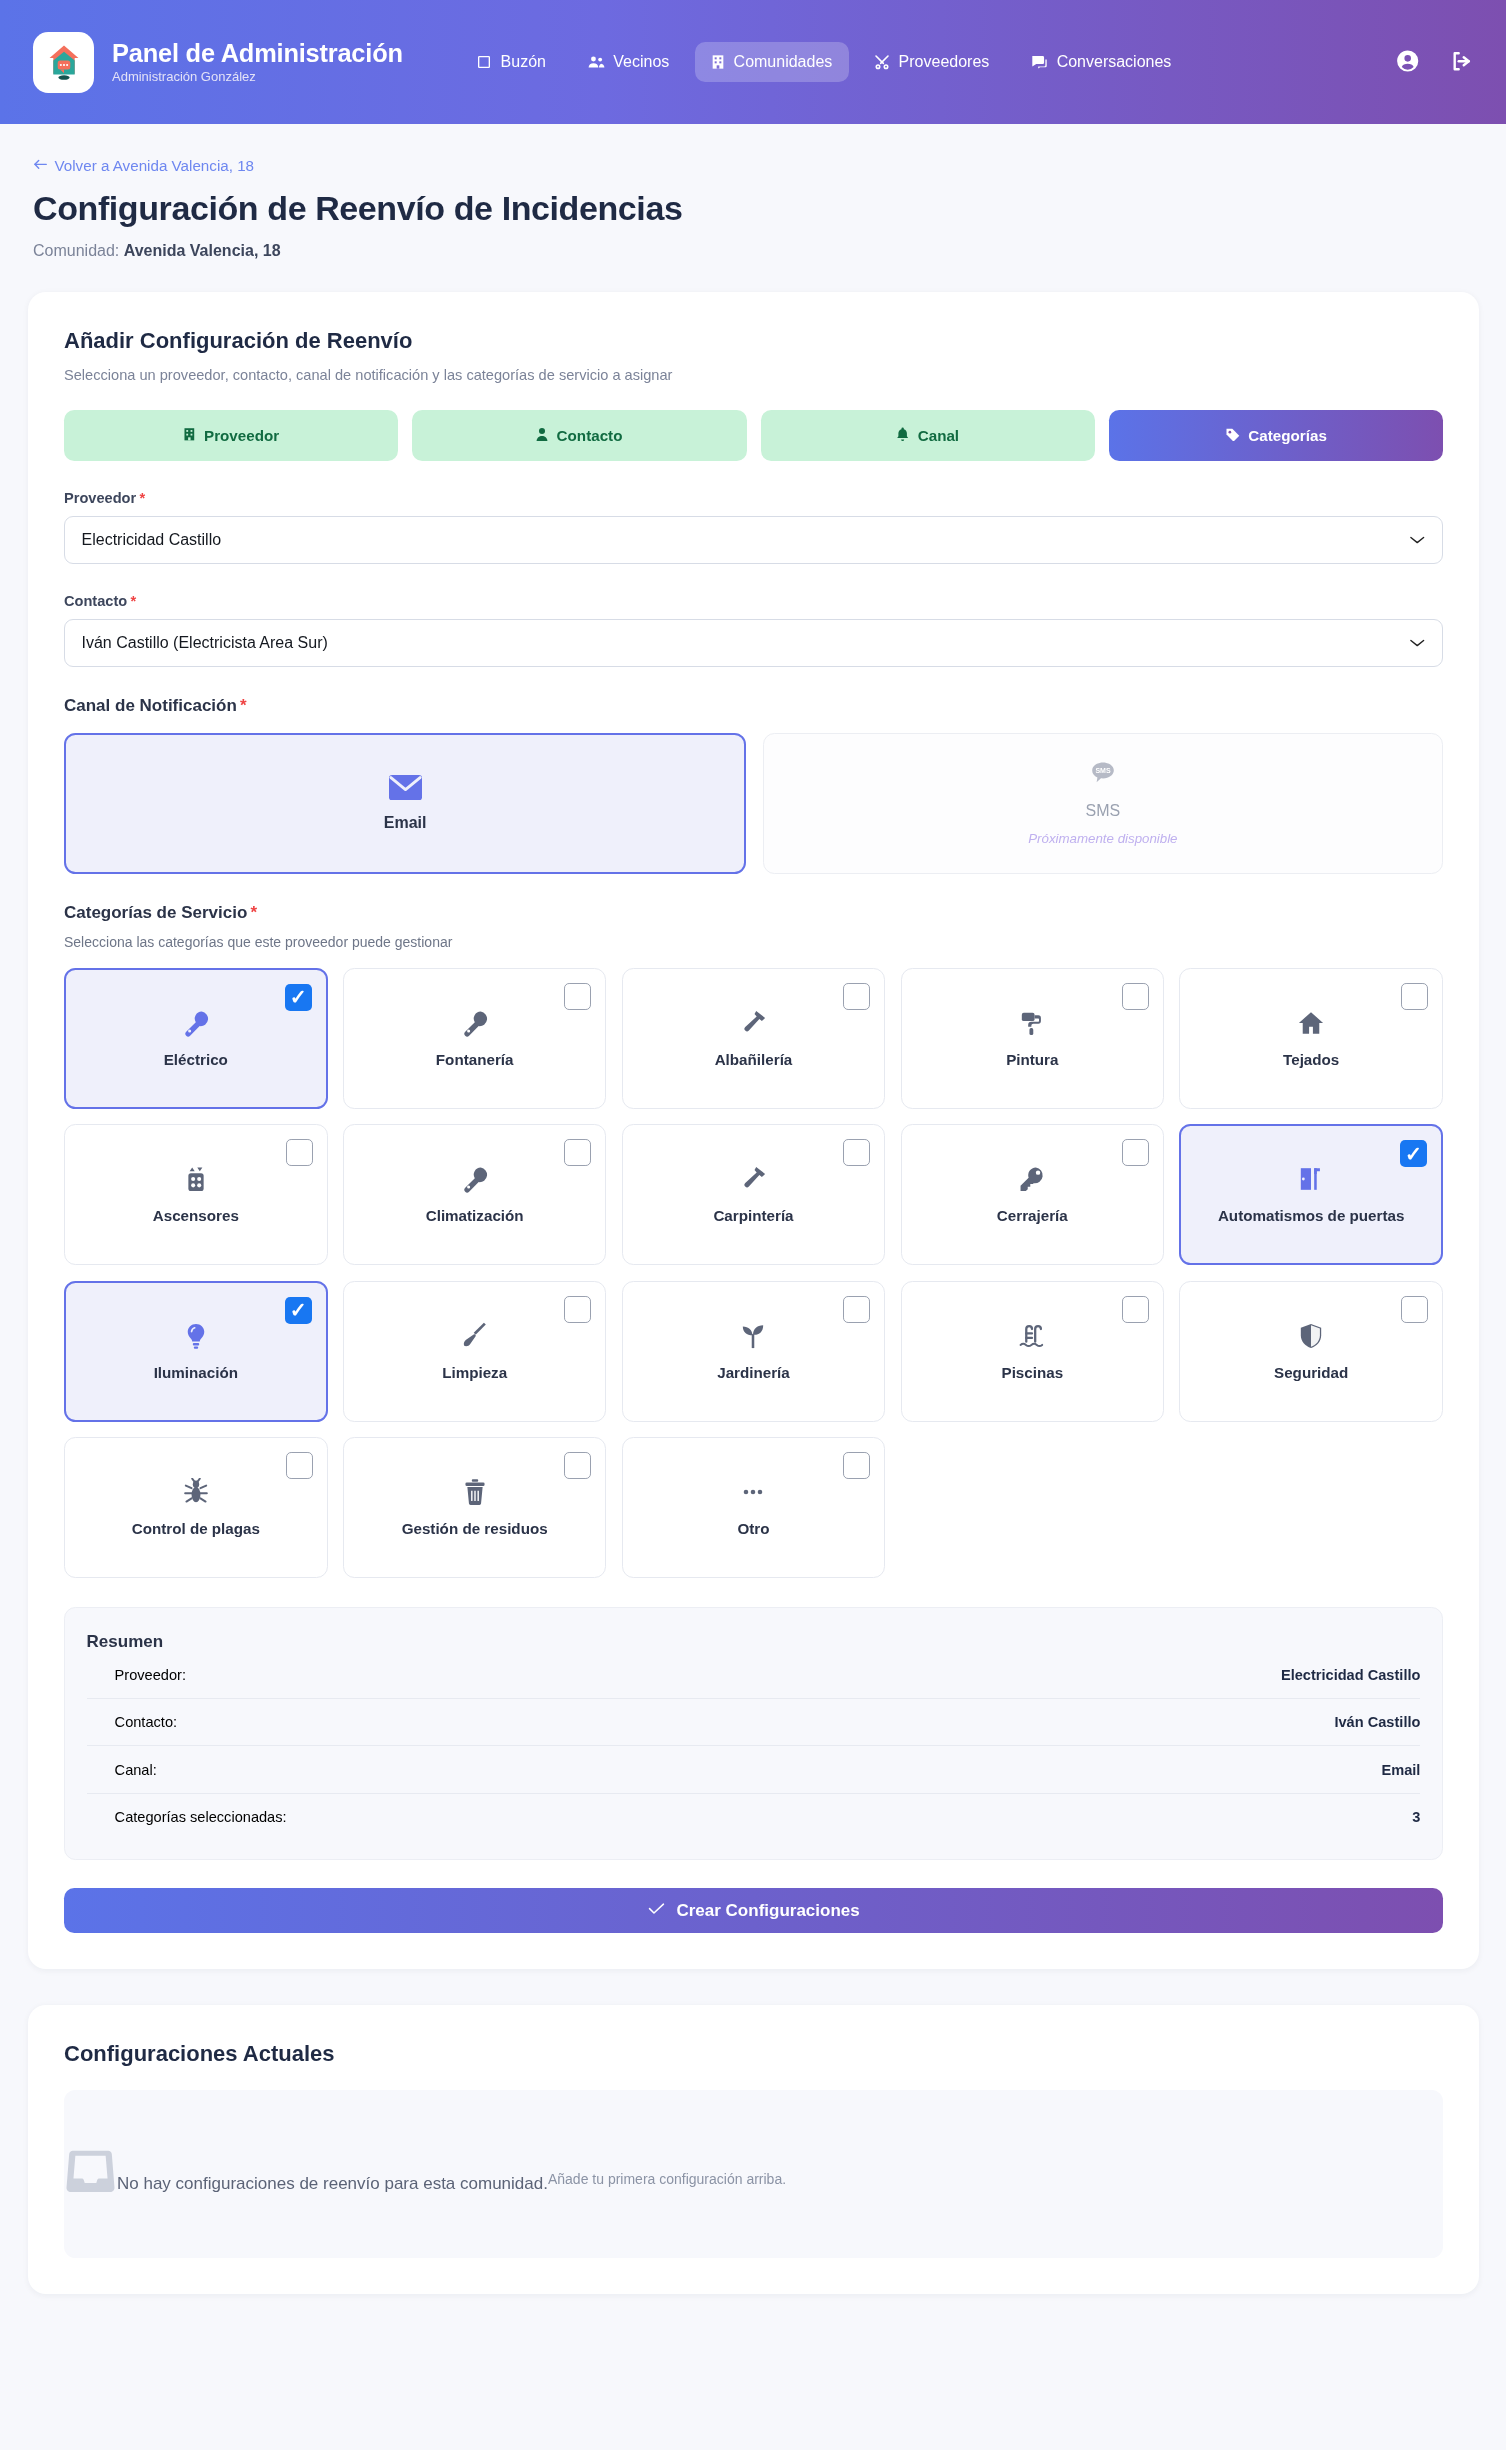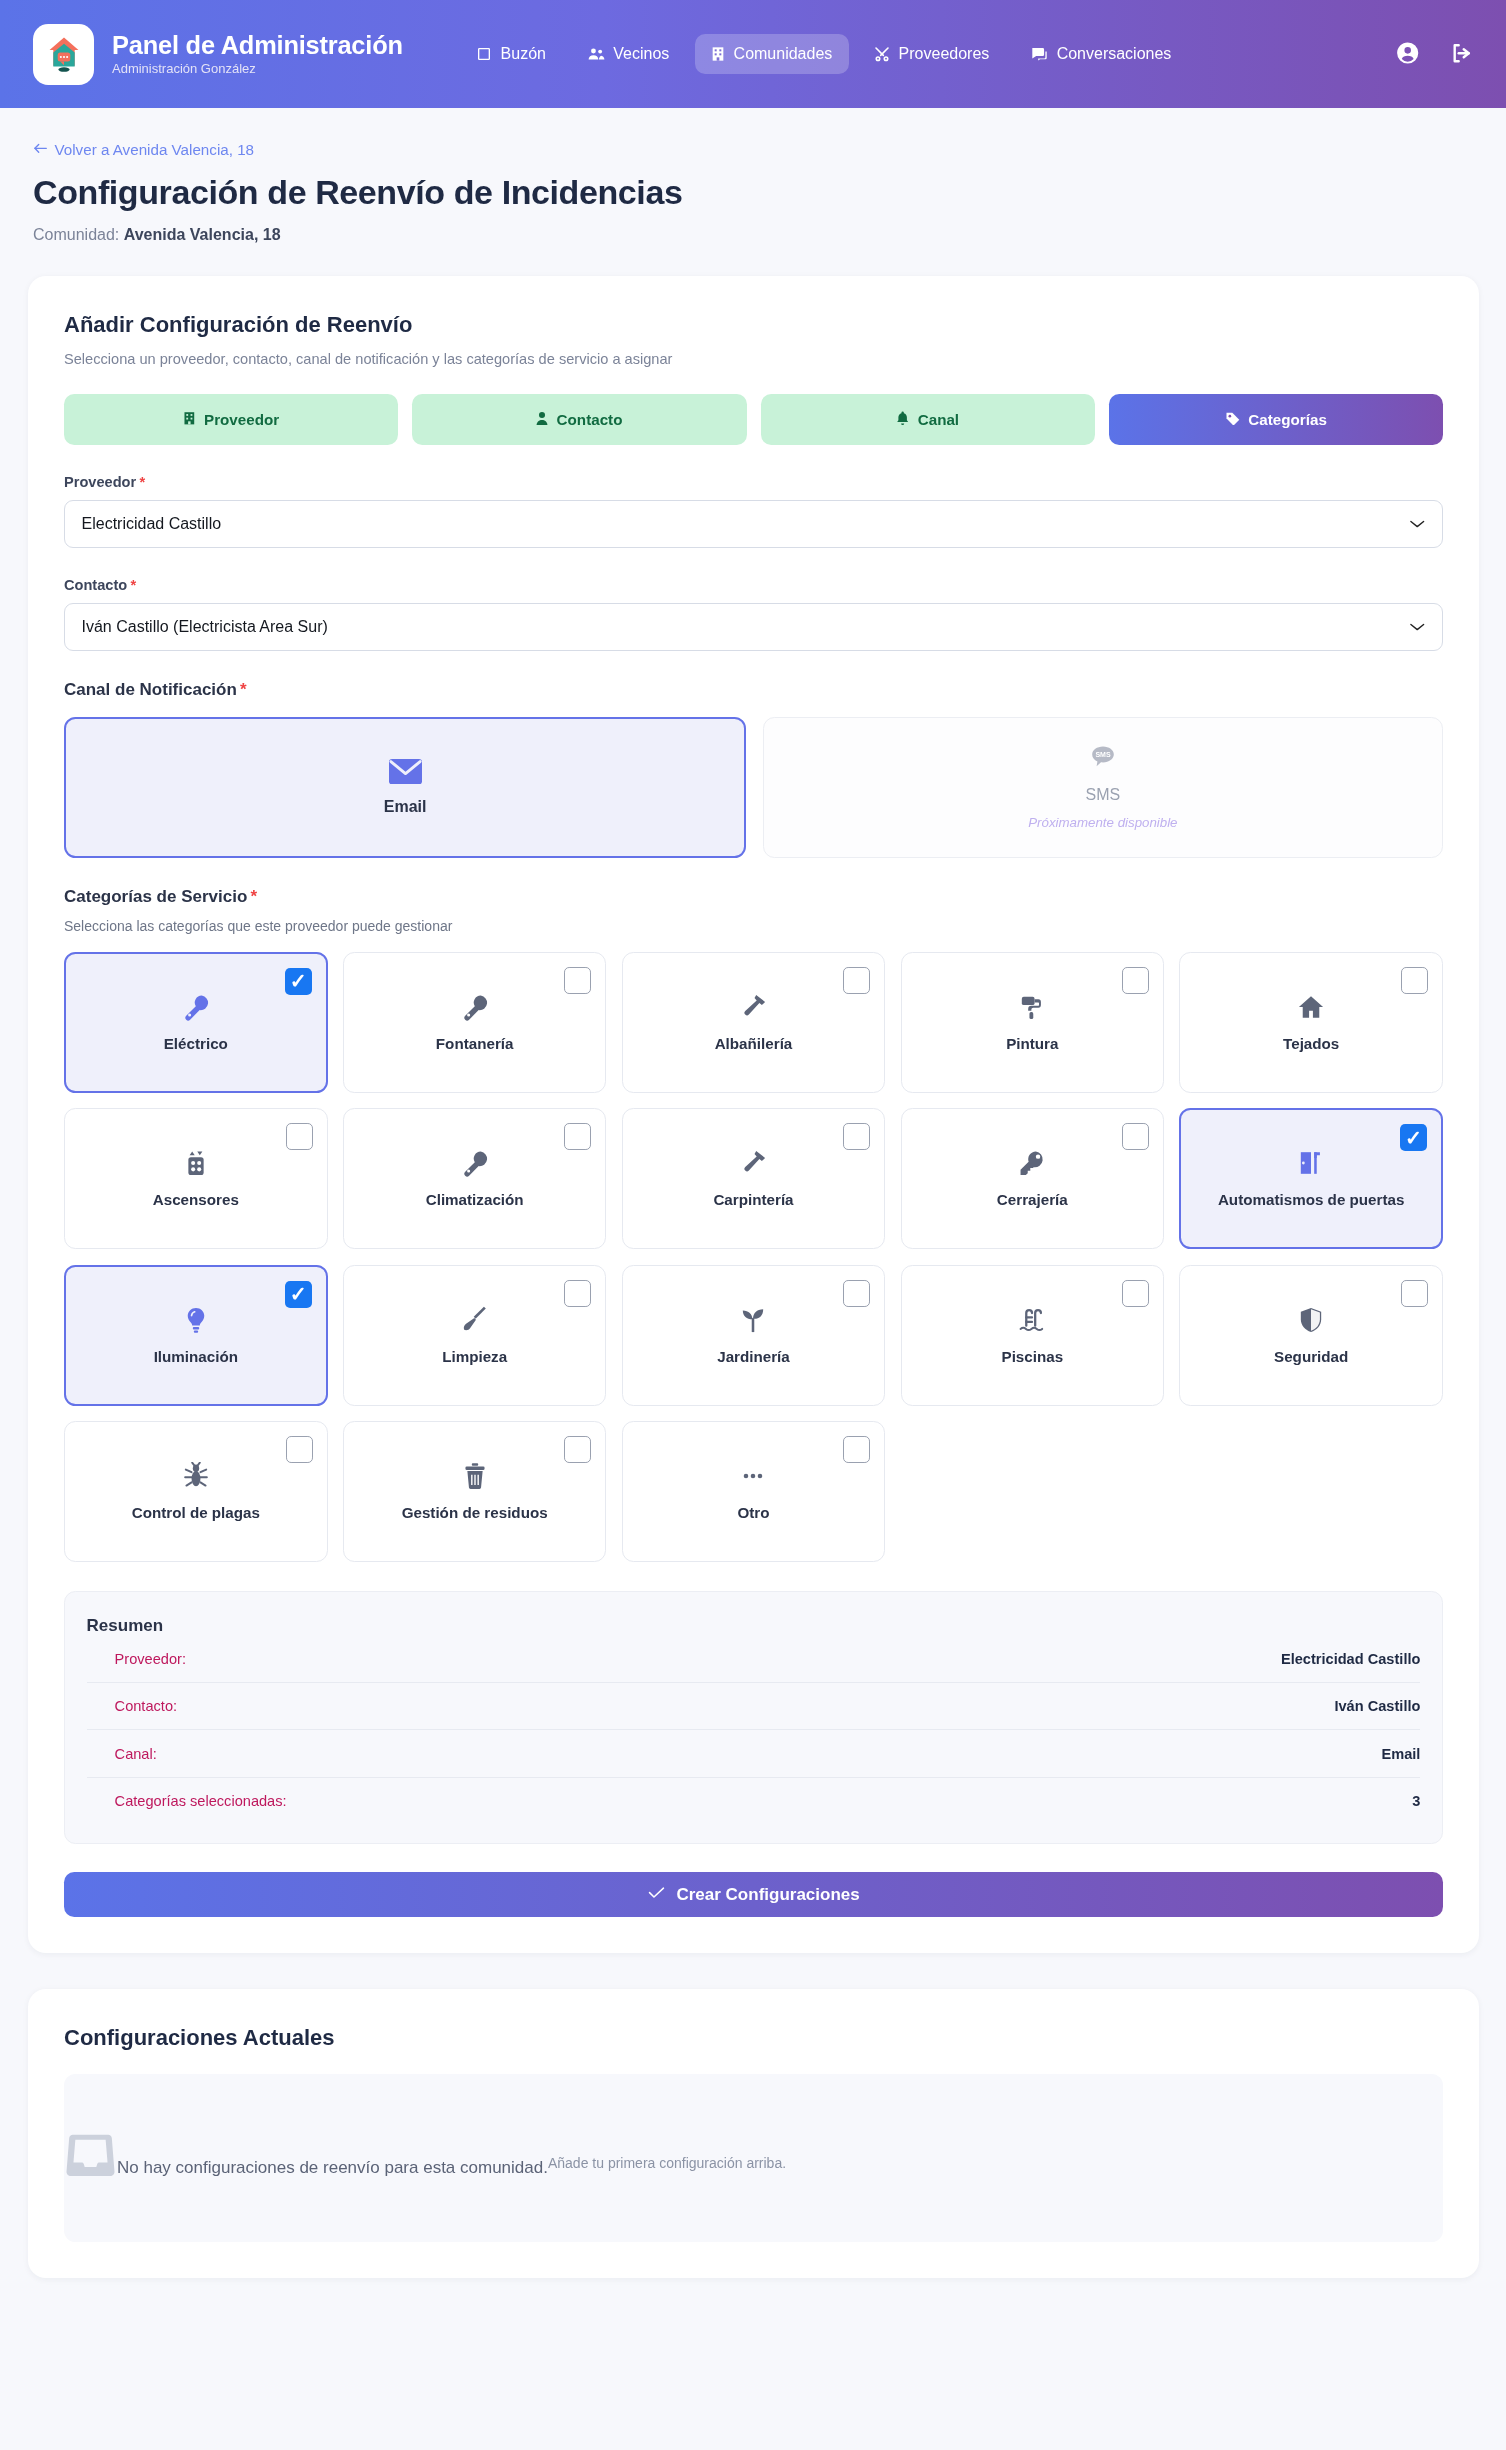--- a/index.html
+++ b/index.html
@@ -6,21 +6,21 @@
   html, body {
     width: 1507px;
     background: #f7f8fc;
     font-family: "Liberation Sans", sans-serif;
     -webkit-font-smoothing: antialiased;
   }
   body { padding-bottom: 38px; }
 
   
   .topbar {
-    height: 108px;
+    height: 124px;
     background: linear-gradient(90deg, #5b73e8 0%, #6d6ae0 40%, #7d4fb0 100%);
     display: flex;
     align-items: center;
     padding: 0 33px;
     position: relative;
   }
   .brand { display: flex; align-items: center; gap: 18px; }
   .logo-tile {
     width: 61px; height: 61px; border-radius: 15.2px;
     background: #ffffff;
@@ -144,21 +144,21 @@
     margin-top: 29px; background: #f7f8fc; border: 1.3px solid #eceef4;
     border-radius: 11.4px; padding: 24px 21.6px 19px 21.6px;
   }
   .summary-title { font-size: 17px; font-weight: 700; color: #2b3348; }
   .srow {
     display: flex; justify-content: space-between; align-items: center;
     padding: 15.2px 0; border-bottom: 1.3px solid #e7eaf1;
     font-size: 14.6px;
   }
   .srow:last-child { border-bottom: none; }
-  .slabel { color: #be185d; padding-left: 28px; }
+  .slabel { color: #000000; padding-left: 28px; }
   .svalue { color: #1f2a44; font-weight: 700; }
 
   
   .submit {
     margin-top: 28px; height: 45px; width: 100%;
     border: none; border-radius: 10.2px; cursor: pointer;
     background: linear-gradient(90deg, #5b73e8 0%, #7d4fb0 100%);
     color: #ffffff; font-size: 17px; font-weight: 700;
     font-family: "Liberation Sans", sans-serif;
     display: flex; align-items: center; justify-content: center; gap: 10.2px;

